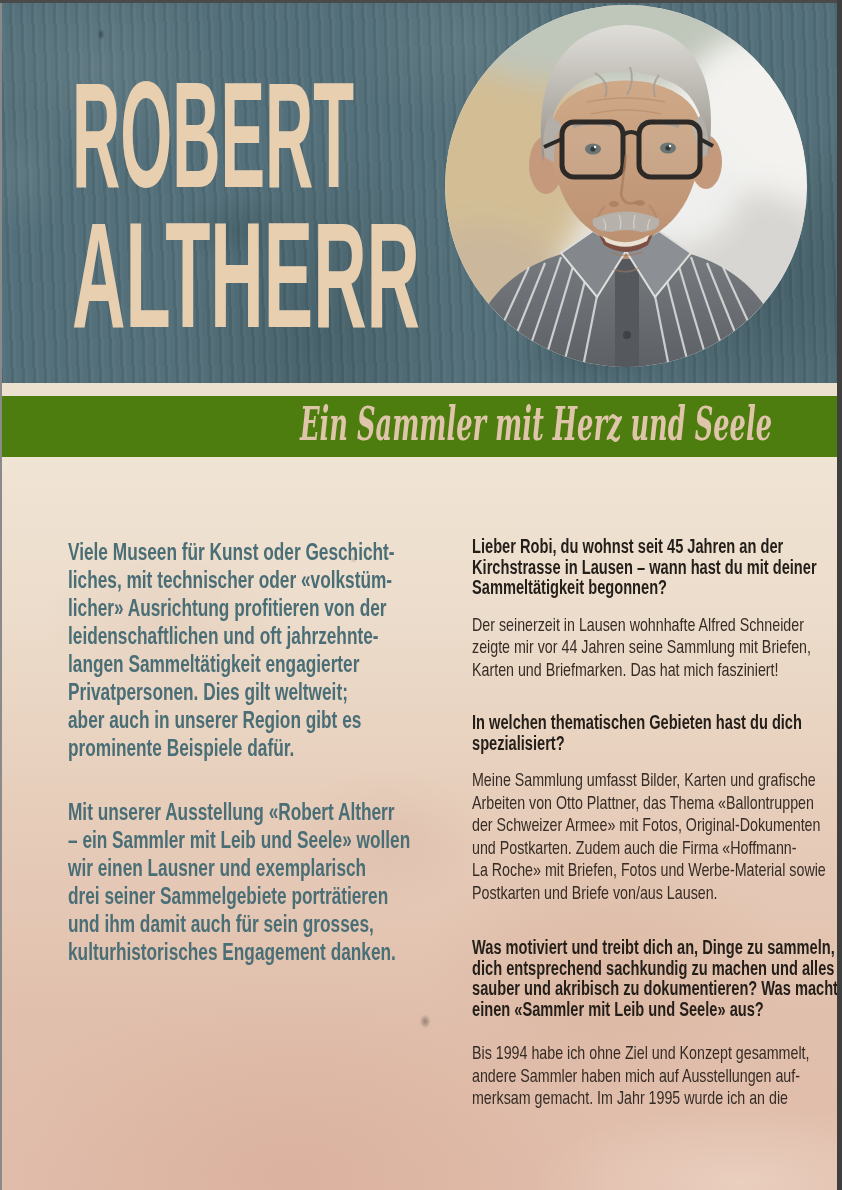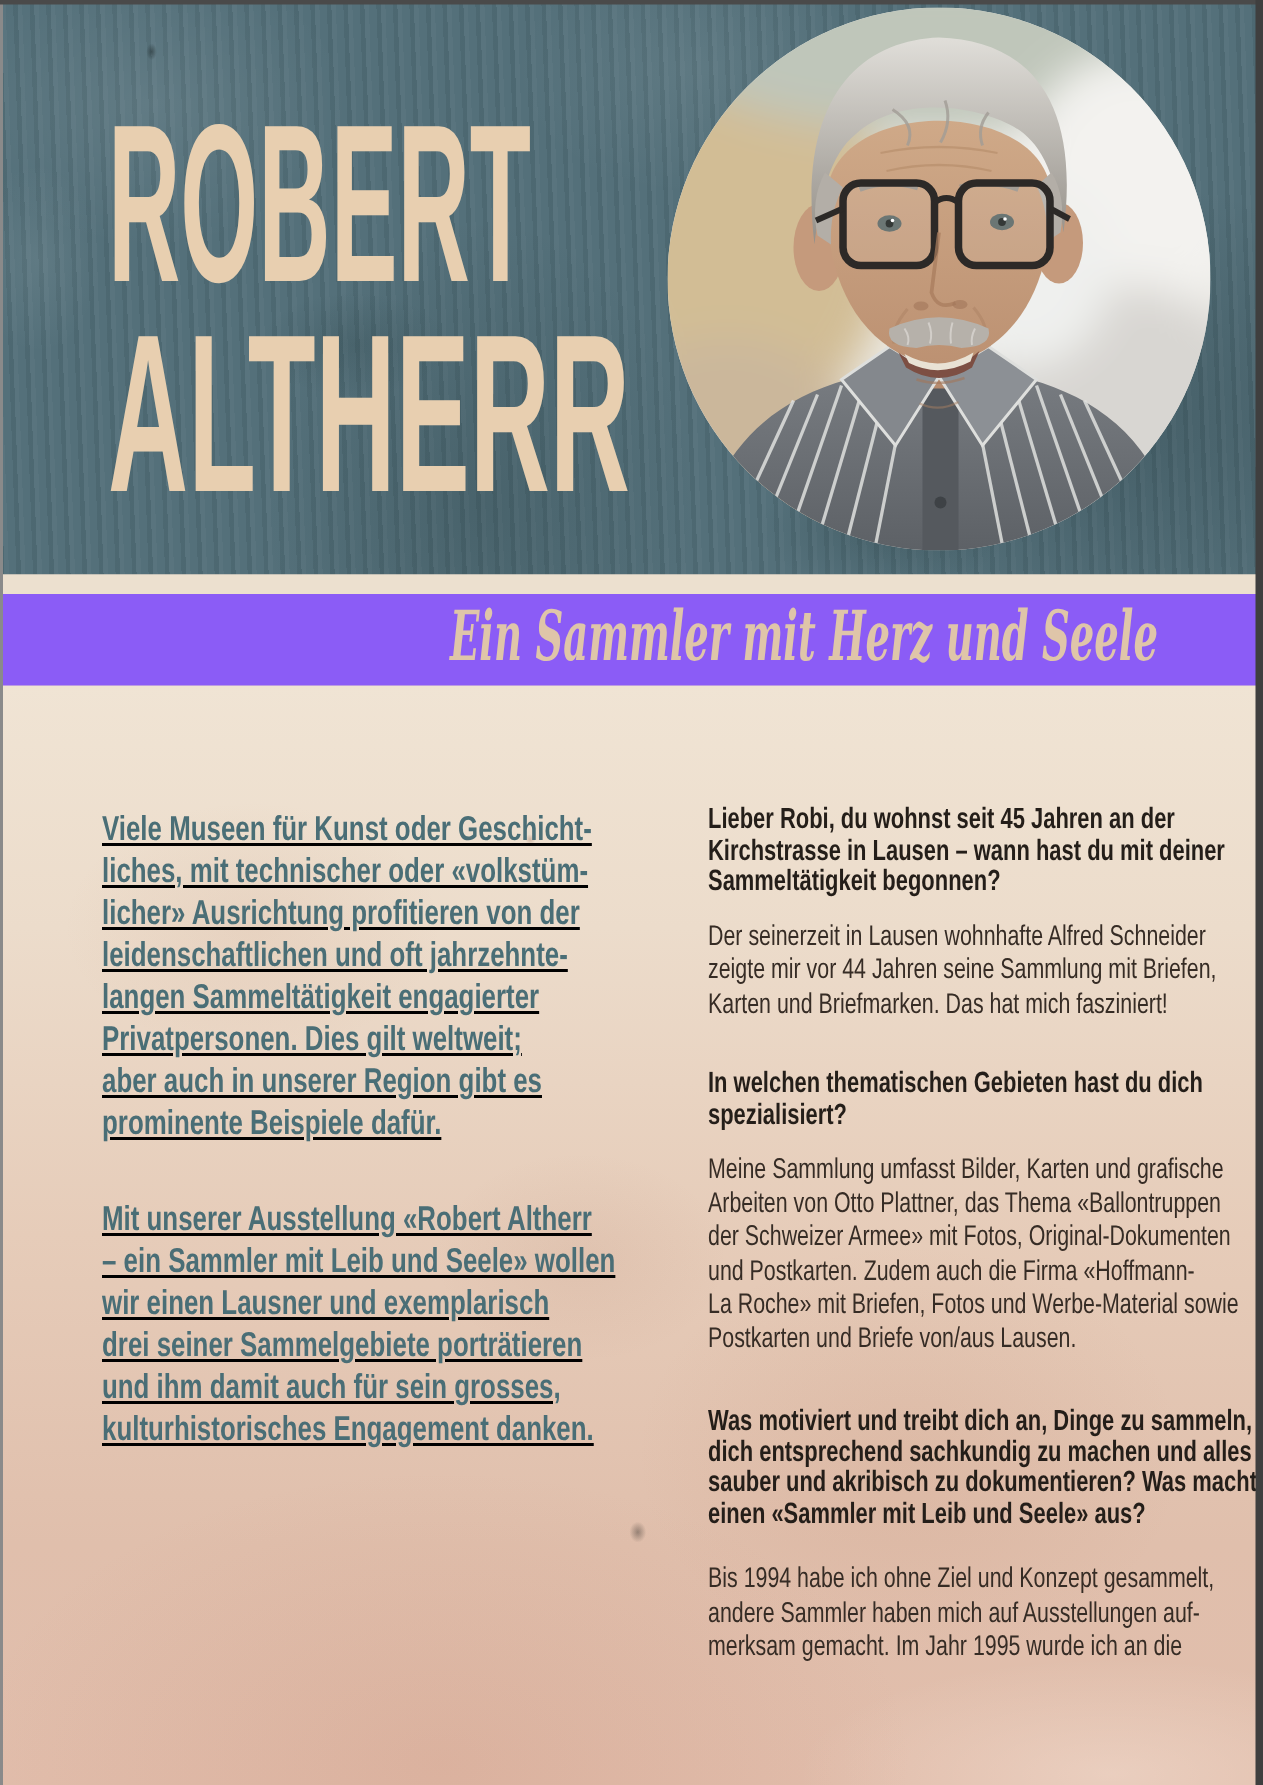--- a/index.html
+++ b/index.html
@@ -25,40 +25,40 @@
 
   .title-svg{position:absolute;left:64px;top:52px;width:380px;height:290px;z-index:3;}
   .title-svg text{font-family:"Liberation Sans",sans-serif;font-weight:bold;fill:#e8cfb0;}
 
   
   .photo{position:absolute;left:445px;top:5px;width:362px;height:362px;border-radius:50%;
          overflow:hidden;z-index:2;}
 
   
   .cream-strip{position:absolute;left:0;top:383px;width:842px;height:13px;background:#ece0cf;z-index:4;}
-  .band{position:absolute;left:0;top:396px;width:842px;height:61px;background:#8b5cf6;z-index:4;}
+  .band{position:absolute;left:0;top:396px;width:842px;height:61px;background:#4d7c0f;z-index:4;}
   .banner-svg{position:absolute;left:298px;top:0;width:480px;height:61px;}
   .banner-svg text{font-family:"DejaVu Serif",serif;font-style:italic;font-weight:bold;fill:#dfc5a9;}
 
   
   .paper{position:absolute;left:0;top:457px;width:842px;height:733px;
     background:linear-gradient(180deg,#f0e4d4 0%,#ecdccb 22%,#e6ccb9 50%,#e0bfac 78%,#e1bdab 100%);}
   .paper::before{content:"";position:absolute;inset:0;
     background:
       radial-gradient(180px 120px at 20% 22%, rgba(186,124,96,.10), transparent 70%),
       radial-gradient(260px 200px at 72% 70%, rgba(186,124,96,.13), transparent 70%),
       radial-gradient(140px 100px at 46% 52%, rgba(150,90,70,.08), transparent 70%),
       radial-gradient(420px 260px at 35% 98%, rgba(186,116,92,.16), transparent 75%),
       radial-gradient(300px 110px at 88% 99%, rgba(255,246,236,.30), transparent 70%),
       radial-gradient(8px 10px at 50.5% 77%, rgba(60,55,50,.45), transparent 70%),
       radial-gradient(5px 5px at 42% 14%, rgba(140,90,70,.30), transparent 70%);}
 
   
   .cond{transform-origin:0 0;transform:scaleX(0.75);width:133%;white-space:pre-line;}
-  .col-left{position:absolute;left:68px;top:538px;width:372px;z-index:5;text-decoration:underline;}
+  .col-left{position:absolute;left:68px;top:538px;width:372px;z-index:5;}
   .intro-para{font-weight:bold;font-size:23px;line-height:28px;color:#4a6e76;margin:0;}
   .intro-para + .intro-para{margin-top:36px;}
 
   .col-right{position:absolute;left:443px;top:536px;width:380px;z-index:5;margin-left:29px;}
   .q{font-weight:bold;font-size:19.5px;line-height:20.5px;color:#241e19;margin:0;}
   .a{font-weight:normal;font-size:19px;line-height:22.5px;color:#362c25;margin:16px 0 0 0;}
   .q2{margin-top:31px;} .q3{margin-top:33px;} .a3{margin-top:23px;}
 
   
   .edge-l{position:absolute;left:0;top:0;bottom:0;width:2px;background:#8a8a8a;z-index:9;}

